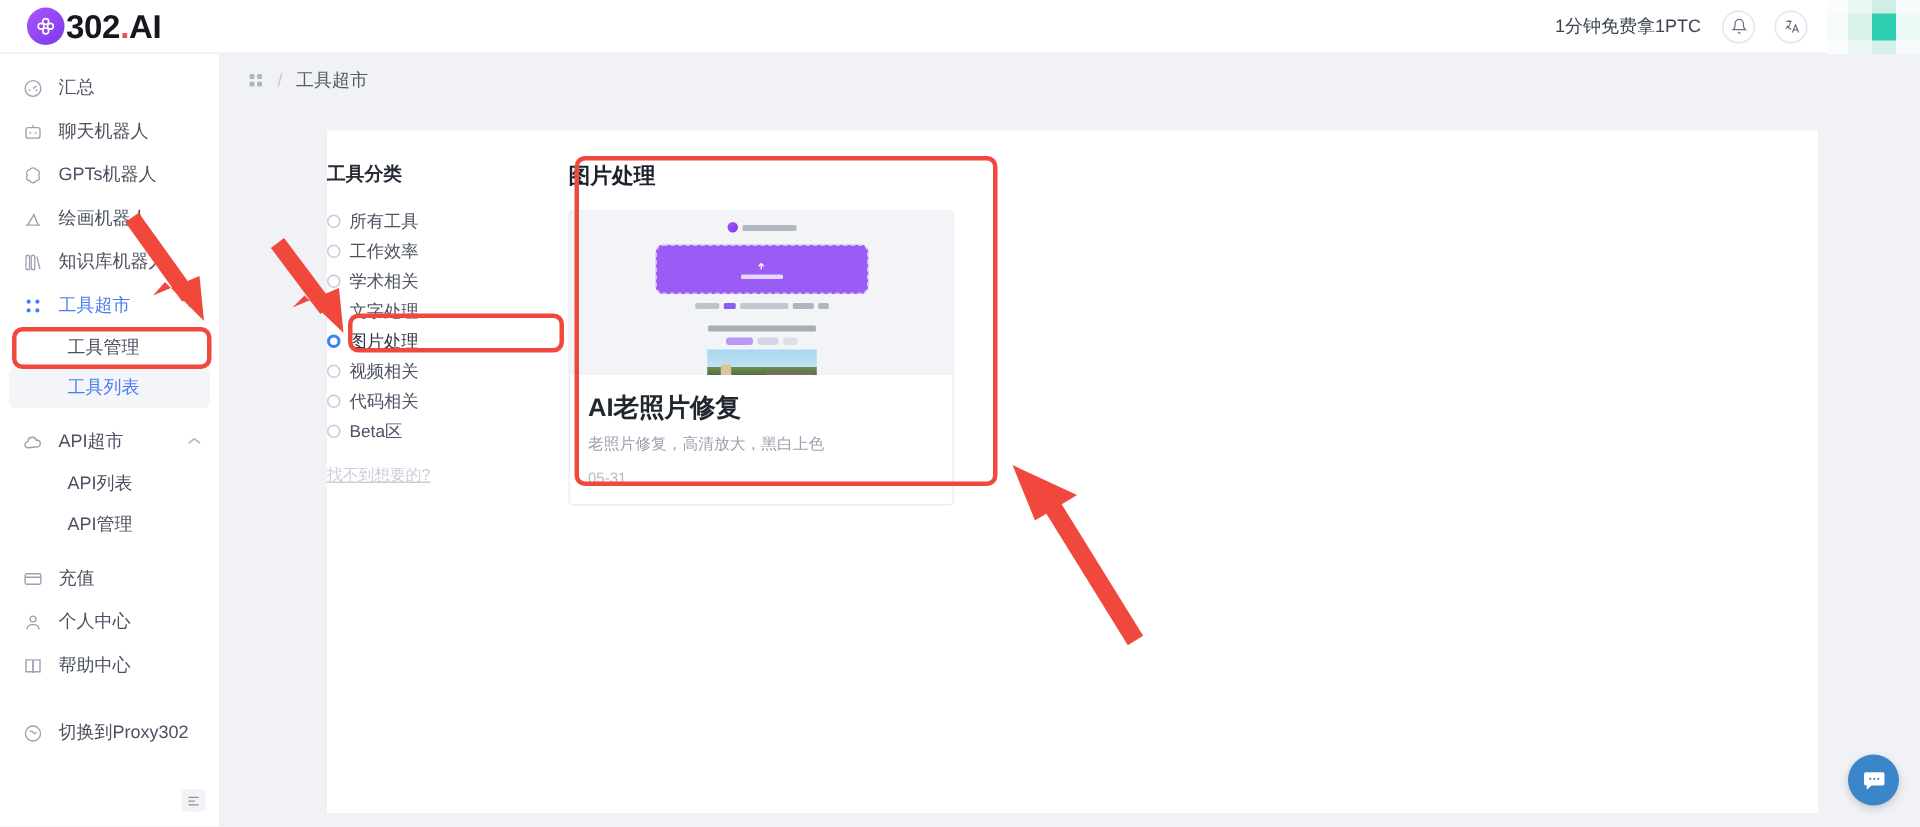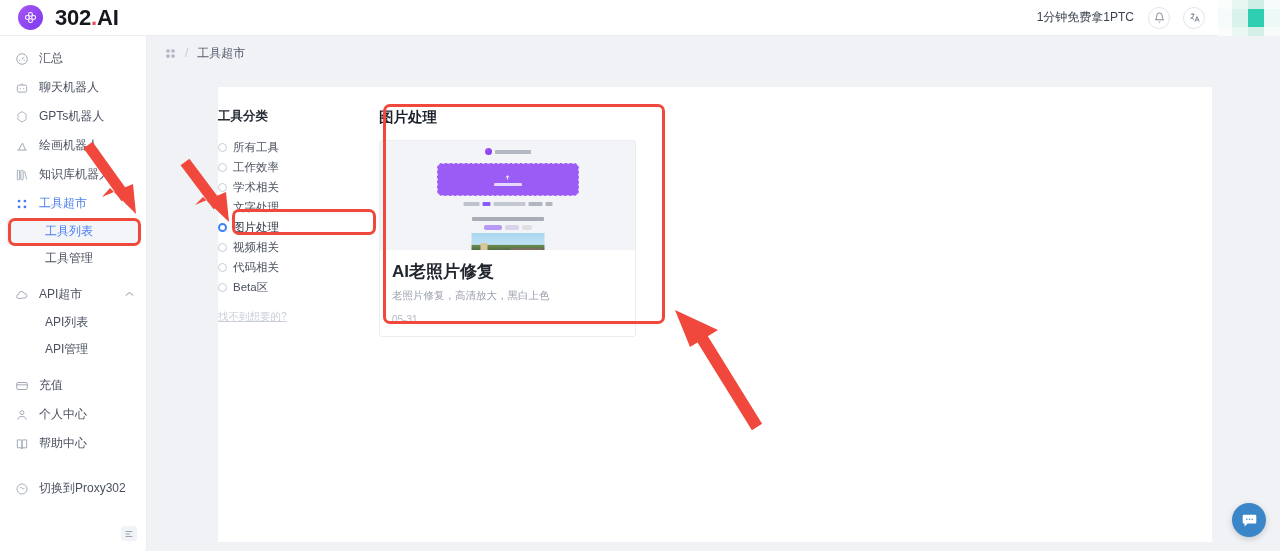--- a/index.html
+++ b/index.html
@@ -18,21 +18,21 @@
     display: flex; align-items: center; z-index: 20;
   }
   .brand { display: flex; align-items: center; margin-left: 18px; }
   .brand-logo {
     width: 25px; height: 25px; border-radius: 50%;
     background: linear-gradient(135deg, #a855f7 0%, #7c3aed 100%);
     display: flex; align-items: center; justify-content: center;
     flex: none;
   }
   .brand-name {
-    margin-left: 12px; font-size: 22px; font-weight: 600;
+    margin-left: 1px; font-size: 22px; font-weight: 600;
     color: #16181d; letter-spacing: -0.2px; line-height: 1;
   }
   .brand-name .dot { color: #ef4b5e; }
   .brand-name .ai { color: #16181d; }
   .top-right {
     margin-left: auto; display: flex; align-items: center; height: 36px;
   }
   .promo-text { font-size: 12px; color: #3c4250; margin-right: 14px; text-align: center; }
   .icon-btn {
     width: 22px; height: 22px; border-radius: 50%;
@@ -323,25 +323,25 @@
         </svg>
       </span>
       <span class="nav-label">工具超市</span>
       <span class="nav-chevron">
         <svg width="9" height="6" viewBox="0 0 12 8" fill="none" stroke="#b4bbc8" stroke-width="1.5">
             <path d="M1 6l5-4 5 4"></path>
           </svg>
       </span>
     </div>
 
+    <div class="nav-sub">
+      <span class="nav-label">工具管理</span>
+    </div>
     <div class="nav-sub selected">
       <span class="nav-label">工具列表</span>
-    </div>
-    <div class="nav-sub">
-      <span class="nav-label">工具管理</span>
     </div>
 
     <div class="nav-gap-sm"></div>
 
     <div class="nav-item">
       <span class="nav-icon">
         <svg width="14" height="14" viewBox="0 0 24 24" fill="none" stroke="currentColor" stroke-width="1.6">
           <path d="M6.5 18a3.5 3.5 0 0 1-.3-7A5 5 0 0 1 16 9.6a3.7 3.7 0 0 1 1.4 7.3z"></path>
         </svg>
       </span>

